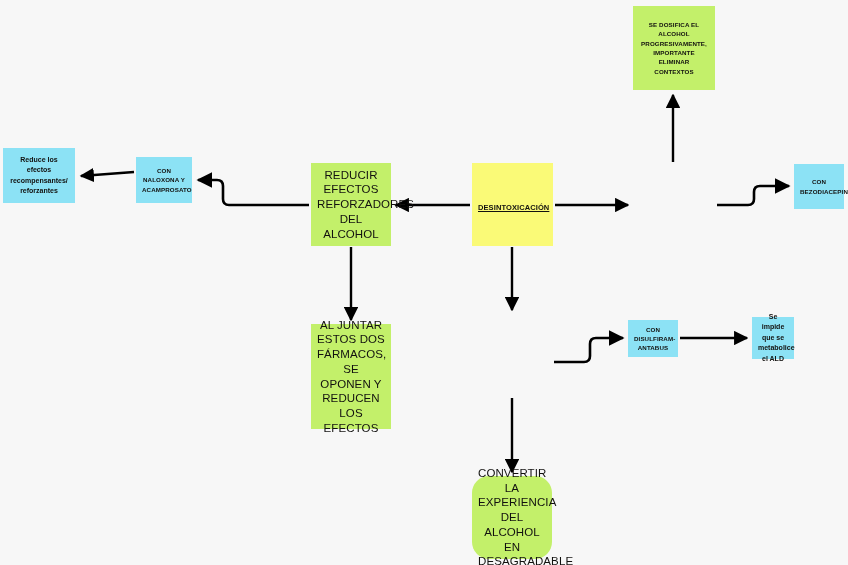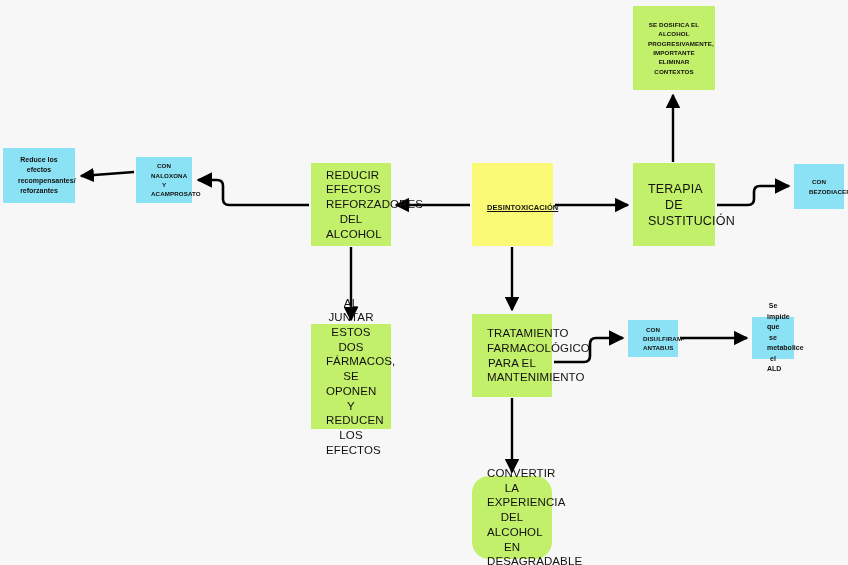--- a/index.html
+++ b/index.html
@@ -30,21 +30,21 @@
   }
   .node {
     position: absolute;
     box-sizing: border-box;
     display: flex;
     align-items: center;
     justify-content: flex-end;
     text-align: center;
     color: #12110f;
     line-height: 1.28;
-    padding: 15px;
+    padding: 6px;
   }
   .node .txt {
     display: block;
     white-space: pre-line;
     width: 100%;
   }
   .green {
     background: #c3f06a;
   }
   .yellow {
@@ -146,45 +146,35 @@
     <span class="txt">REDUCIR
 EFECTOS
 REFORZADORES
 DEL ALCOHOL</span>
   </div>
 
   <div class="node yellow small underline" style="left:472px; top:163px; width:81px; height:83px;">
     <span class="txt">DESINTOXICACIÓN</span>
   </div>
 
-  <div class="node green big" style="left:633px; top:163px; width:82px; height:83px;">
-    <span class="txt">TERAPIA DE
-SUSTITUCIÓN</span>
-  </div>
 
   <div class="node blue xsmall" style="left:794px; top:164px; width:50px; height:45px;">
     <span class="txt">CON
 BEZODIACEPINAS</span>
   </div>
 
   <div class="node green med" style="left:311px; top:324px; width:80px; height:105px;">
     <span class="txt">AL JUNTAR
 ESTOS DOS
 FÁRMACOS, SE
 OPONEN Y
 REDUCEN LOS
 EFECTOS</span>
   </div>
 
-  <div class="node green med" style="left:472px; top:314px; width:80px; height:83px;">
-    <span class="txt">TRATAMIENTO
-FARMACOLÓGICO
-PARA EL
-MANTENIMIENTO</span>
-  </div>
 
   <div class="node blue xsmall" style="left:628px; top:320px; width:50px; height:37px;">
     <span class="txt">CON
 DISULFIRAM-
 ANTABUS</span>
   </div>
 
   <div class="node blue tiny-blue bold" style="left:752px; top:317px; width:42px; height:42px;">
     <span class="txt">Se impide
 que se

